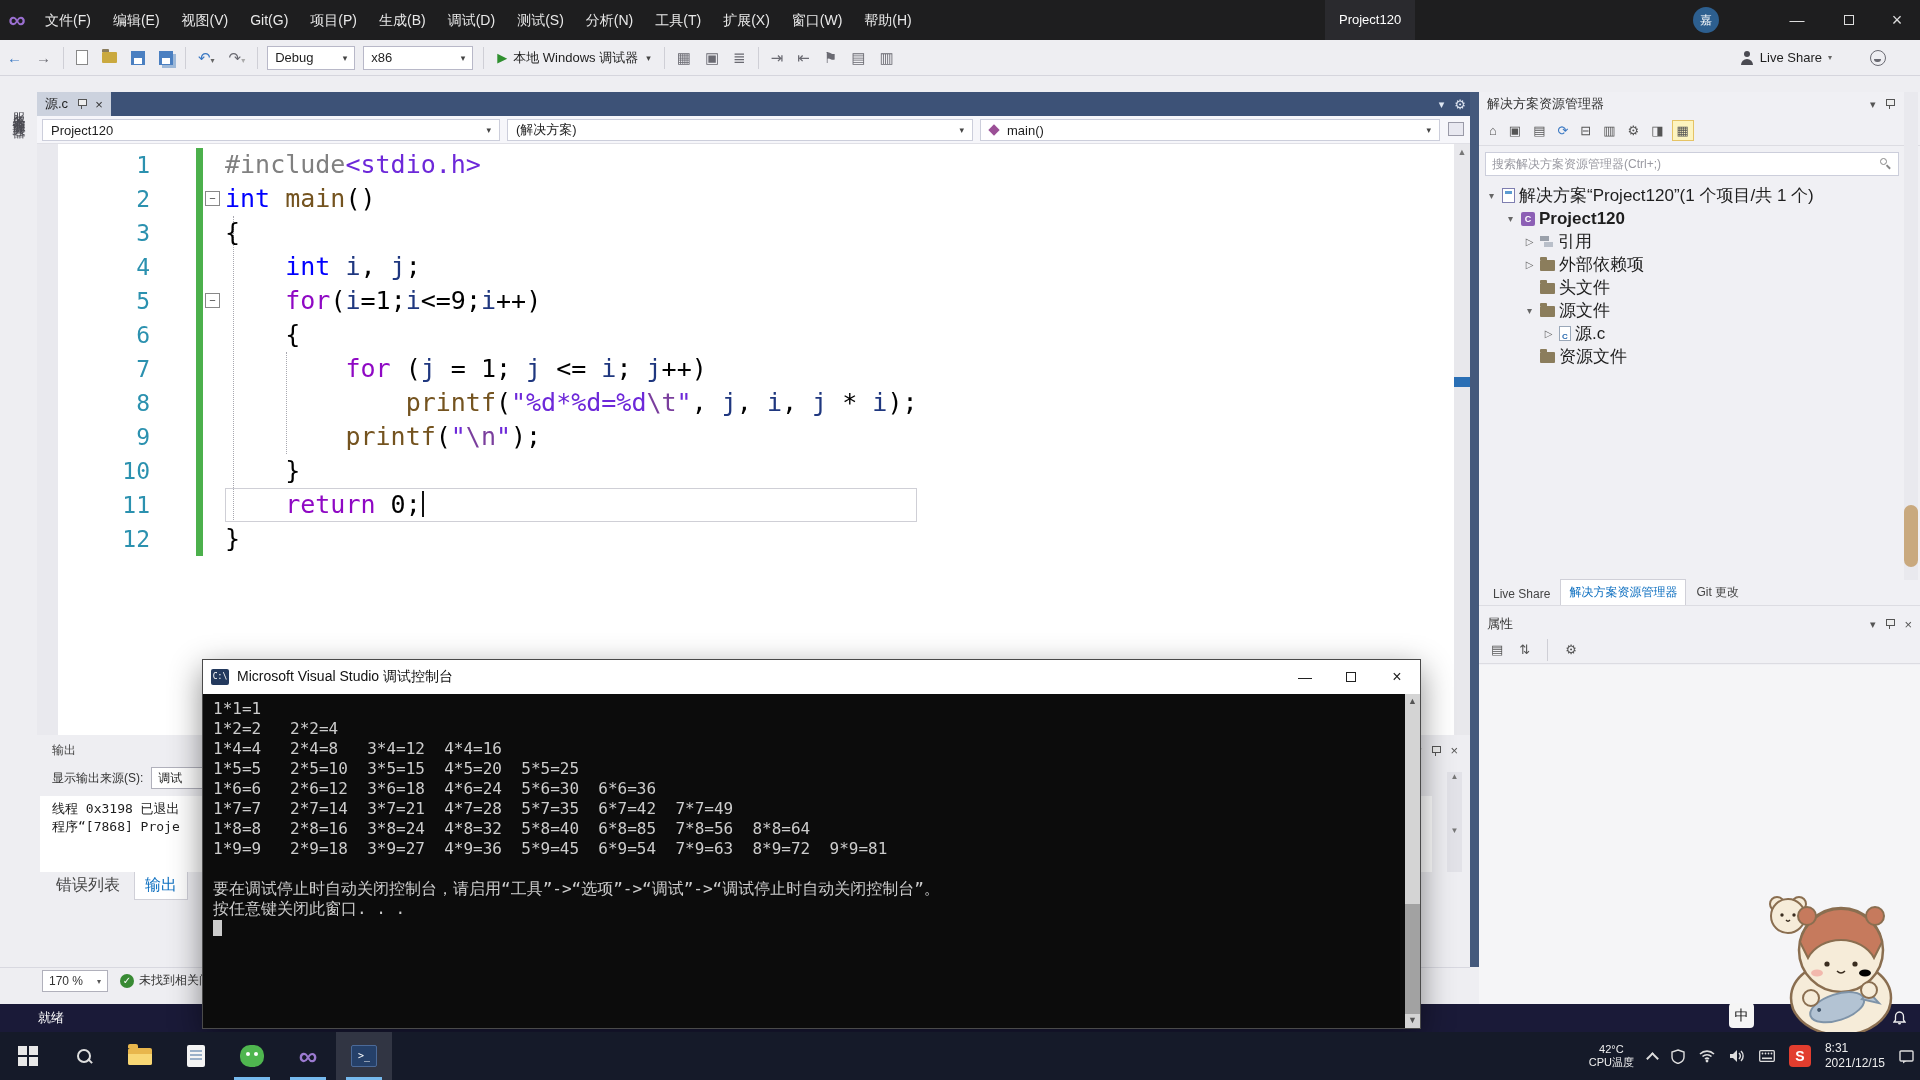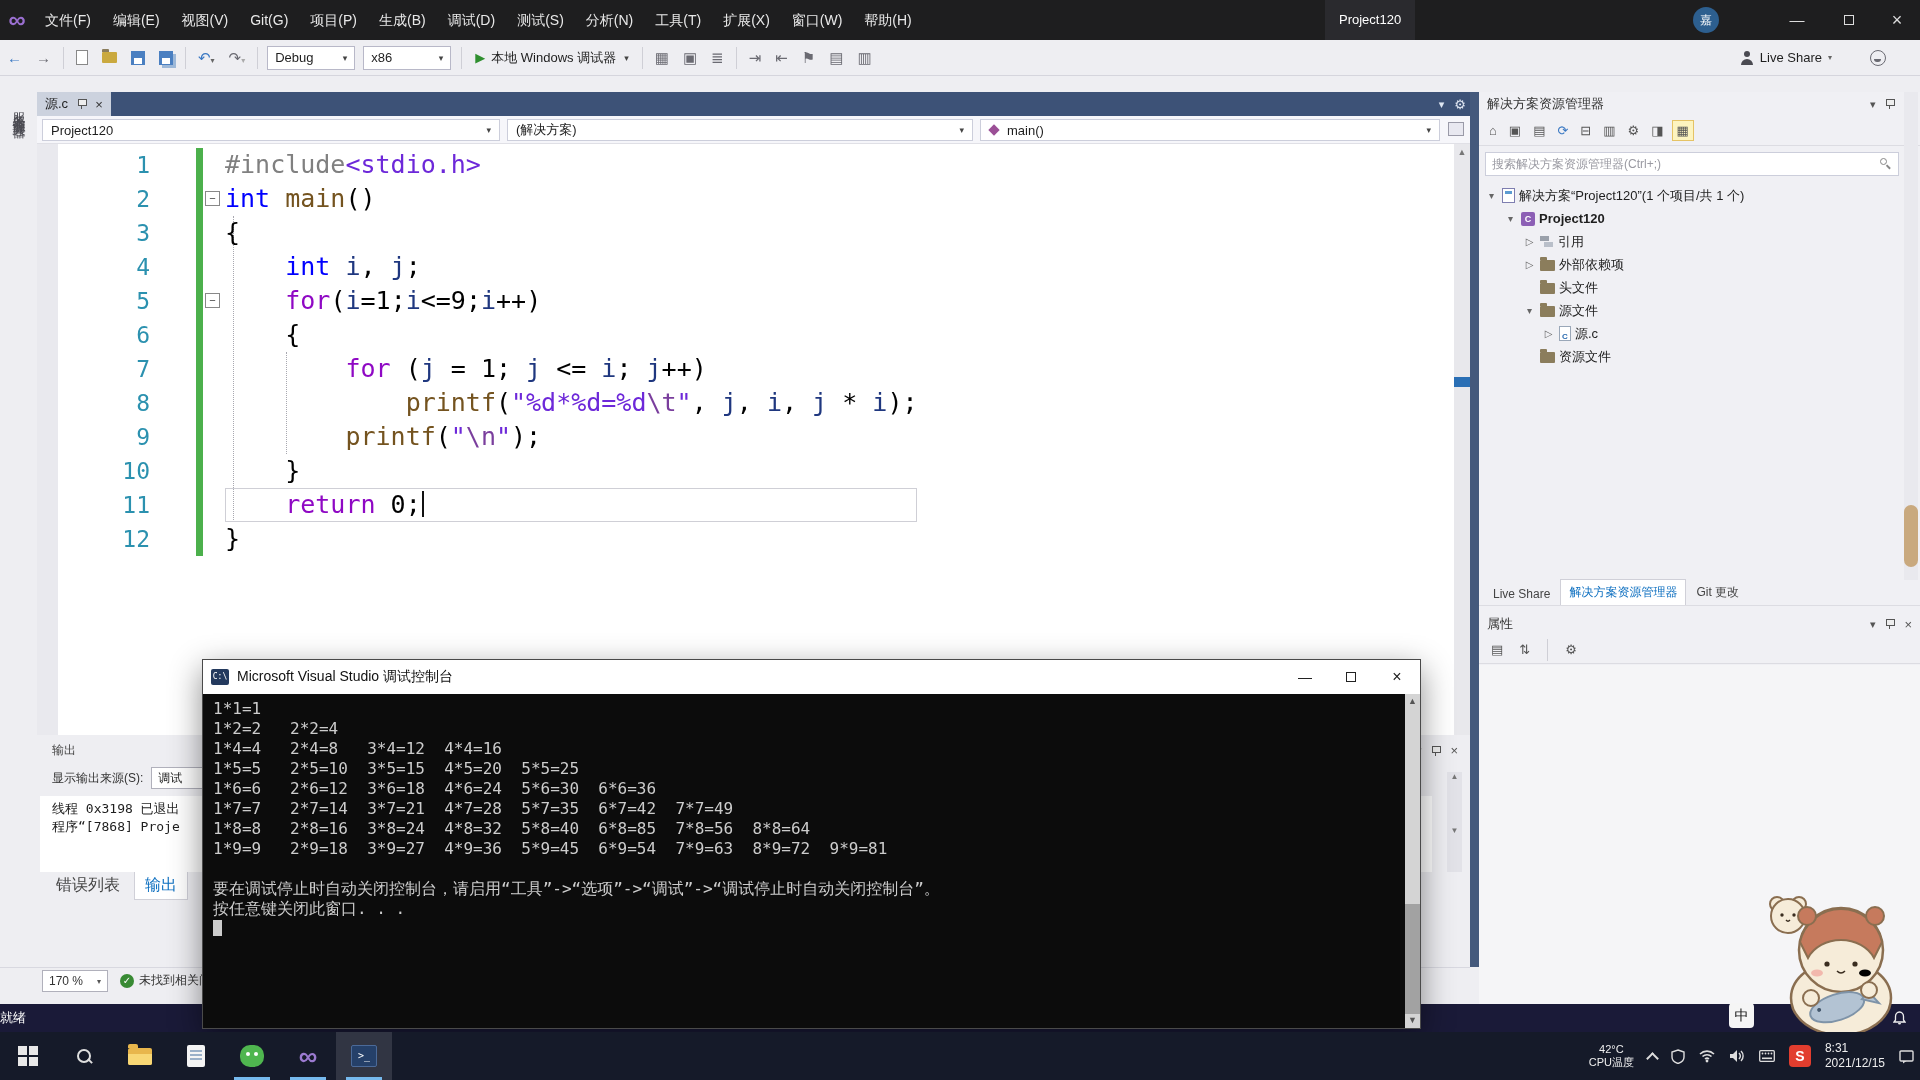--- a/index.html
+++ b/index.html
@@ -103,21 +103,21 @@
   .panel-title { height:24px; display:flex; align-items:center; justify-content:space-between; padding:0 8px; font-size:13px; color:#333; }
   .pt-icons { display:flex; align-items:center; gap:9px; color:#555; font-size:11px; }
   #se-toolbar { height:30px; display:flex; align-items:center; gap:4px; padding:0 6px; border-bottom:1px solid #dcdce2; }
   .sei { font-size:13px; color:#555; padding:2px 4px; }
   .sei.blue { color:#3a78c3; }
   .sei.hl { background:#fdf4bf; border:1px solid #e5c365; }
   #se-search { position:absolute; left:6px; top:60px; width:414px; height:24px; background:#fff; border:1px solid #cccedb; display:flex; align-items:center; justify-content:space-between; padding:0 6px; font-size:12px; color:#9a9aa2; }
   #solution-tree { position:absolute; left:0; top:92px; width:425px; }
   .tree-row { height:23px; display:flex; align-items:center; gap:4px; }
   .tree-arrow { width:13px; font-size:10px; color:#666; text-align:center; flex:none; }
-  .tree-label { font-size:13px; color:#1e1e1e; white-space:nowrap; }
+  .tree-label { font-size:17px; color:#1e1e1e; white-space:nowrap; }
   .tree-label.bold { font-weight:bold; }
   .ticon { flex:none; display:inline-block; }
   .icon-folder { width:15px; height:11px; background:#8b7d5c; border-radius:1px; position:relative; margin-top:2px; }
   .icon-folder::before { content:""; position:absolute; top:-3px; left:0; width:7px; height:3px; background:#8b7d5c; border-radius:1px 1px 0 0; }
   .icon-solution { width:13px; height:15px; background:#fff; border:1px solid #7e7eb0; position:relative; }
   .icon-solution::after { content:""; position:absolute; left:2px; top:2px; right:2px; height:3px; background:#5c9bd1; }
   .icon-project { width:14px; height:14px; background:#8c5fb5; border-radius:2px; color:#fff; font-size:9px; font-weight:bold; text-align:center; line-height:14px; }
   .icon-refs { width:14px; height:12px; position:relative; }
   .icon-refs::before { content:""; position:absolute; left:0; top:0; width:9px; height:5px; background:#9aa0aa; }
   .icon-refs::after { content:""; position:absolute; left:4px; top:6px; width:9px; height:5px; background:#b9bfc9; }
@@ -127,21 +127,21 @@
   #se-thumb { position:absolute; right:2px; top:413px; width:14px; height:62px; background:#c9a97e; border-radius:7px; }
   #panel-bottom-tabs { position:absolute; left:0; top:488px; width:441px; height:26px; display:flex; align-items:flex-end; gap:2px; padding-left:6px; border-bottom:1px solid #dcdce2; }
   .ptab { font-size:12px; color:#444; padding:4px 8px; }
   .ptab.active { background:#fff; color:#0e70c0; border:1px solid #d0d0d8; border-bottom:none; }
   #props { position:absolute; left:0; top:520px; width:441px; }
   #props-toolbar { height:28px; display:flex; align-items:center; gap:8px; padding:0 8px; border-bottom:1px solid #dcdce2; }
   #props-body { position:absolute; left:0; top:53px; width:441px; height:430px; background:#f5f5f7; }
 
   
   #statusbar { position:absolute; left:0; top:1004px; width:1920px; height:28px; background:#1a1a38; color:#fff; display:flex; align-items:center; font-size:13px; z-index:20; }
-  #status-ready { }
+  #status-ready { padding-left:38px; }
   #status-right { position:absolute; right:14px; display:flex; align-items:center; gap:12px; font-size:12px; }
   #ime-badge { position:absolute; left:1729px; top:1003px; width:25px; height:25px; background:#f5f5f5; border-radius:4px; color:#111; font-size:14px; text-align:center; line-height:25px; z-index:55; }
 
   
   #console { position:absolute; left:202px; top:659px; width:1219px; height:370px; background:#0c0c0c; border:1px solid #4a4a4a; box-shadow:0 10px 30px rgba(0,0,0,.45); z-index:40; }
   #console-titlebar { position:absolute; left:0; top:0; width:100%; height:34px; background:#ffffff; display:flex; align-items:center; padding-left:8px; gap:8px; }
   #console-title { font-size:14px; color:#111; }
   #con-icon { width:18px; height:16px; background:#243a5e; border-radius:2px; color:#fff; font-size:8px; line-height:16px; text-align:center; font-family:"DejaVu Sans Mono", monospace; }
   #console-btns { position:absolute; right:0; top:0; height:34px; display:flex; }
   .cbtn { width:46px; height:34px; text-align:center; line-height:34px; color:#222; font-size:14px; }
@@ -223,21 +223,21 @@
   <span class="floppy"></span>
   <span class="floppy" style="box-shadow:3px 3px 0 #9db8d8;"></span>
   <span class="tbsep"></span>
   <span class="tbi blue">↶<span style="font-size:8px;color:#666;">▾</span></span>
   <span class="tbi">↷<span style="font-size:8px;color:#aaa;">▾</span></span>
   <span class="tbsep"></span>
   <div class="combo" style="width:88px;margin-left:4px;">
     <span>Debug</span>
       <span class="car">▾</span>
   </div>
-  <div class="combo" style="width:88px;margin-left:8px;">
+  <div class="combo" style="width:110px;margin-left:8px;">
     <span>x86</span>
       <span class="car">▾</span>
   </div>
   <span class="tbsep" style="margin-left:10px;"></span>
   <div id="run-btn">
     <span class="play">▶</span>
     <span>本地 Windows 调试器</span>
     <span class="car" style="font-size:9px;margin-left:8px;color:#444;">▾</span>
   </div>
   <span class="tbsep"></span>

